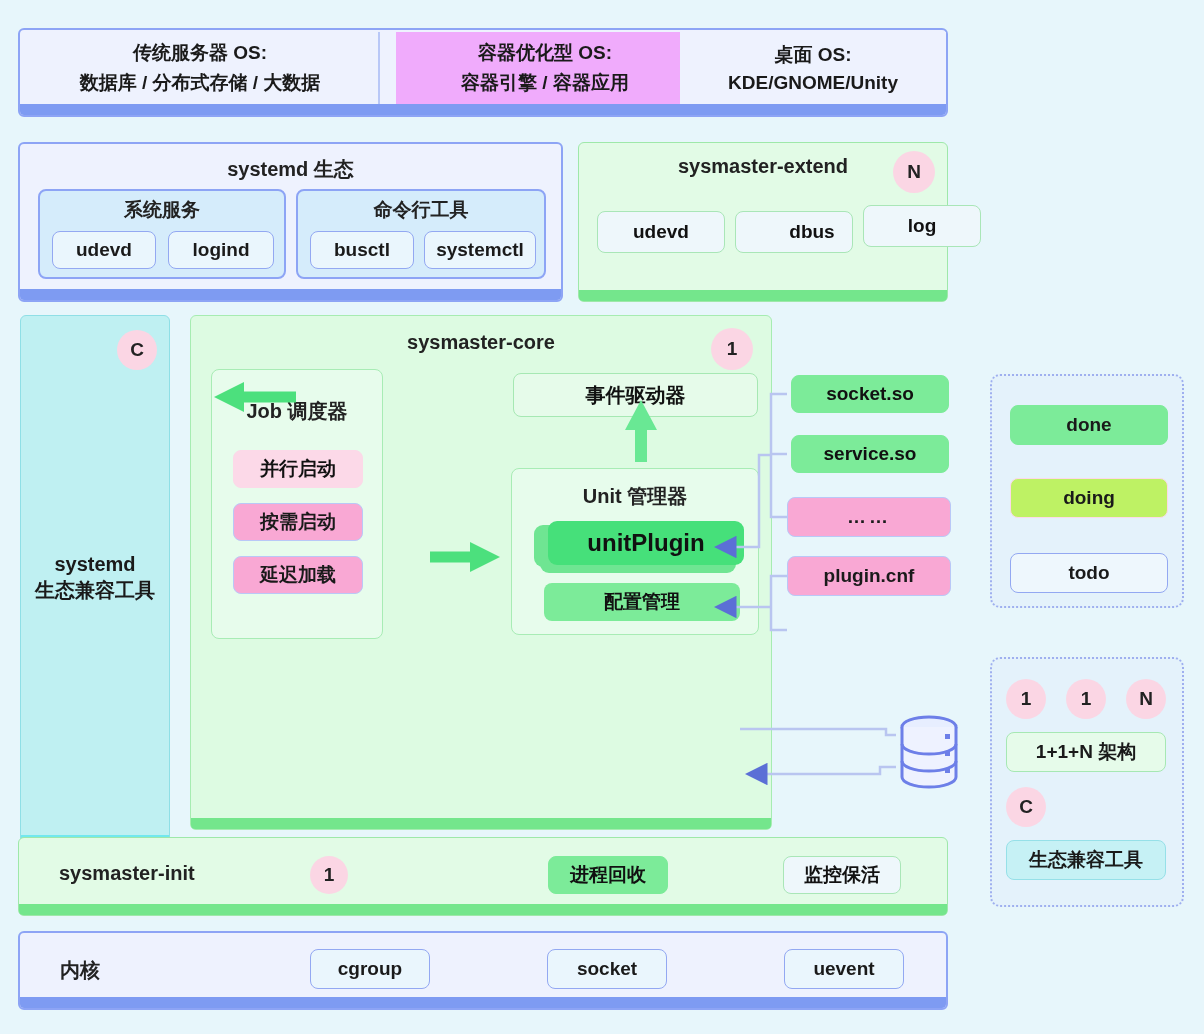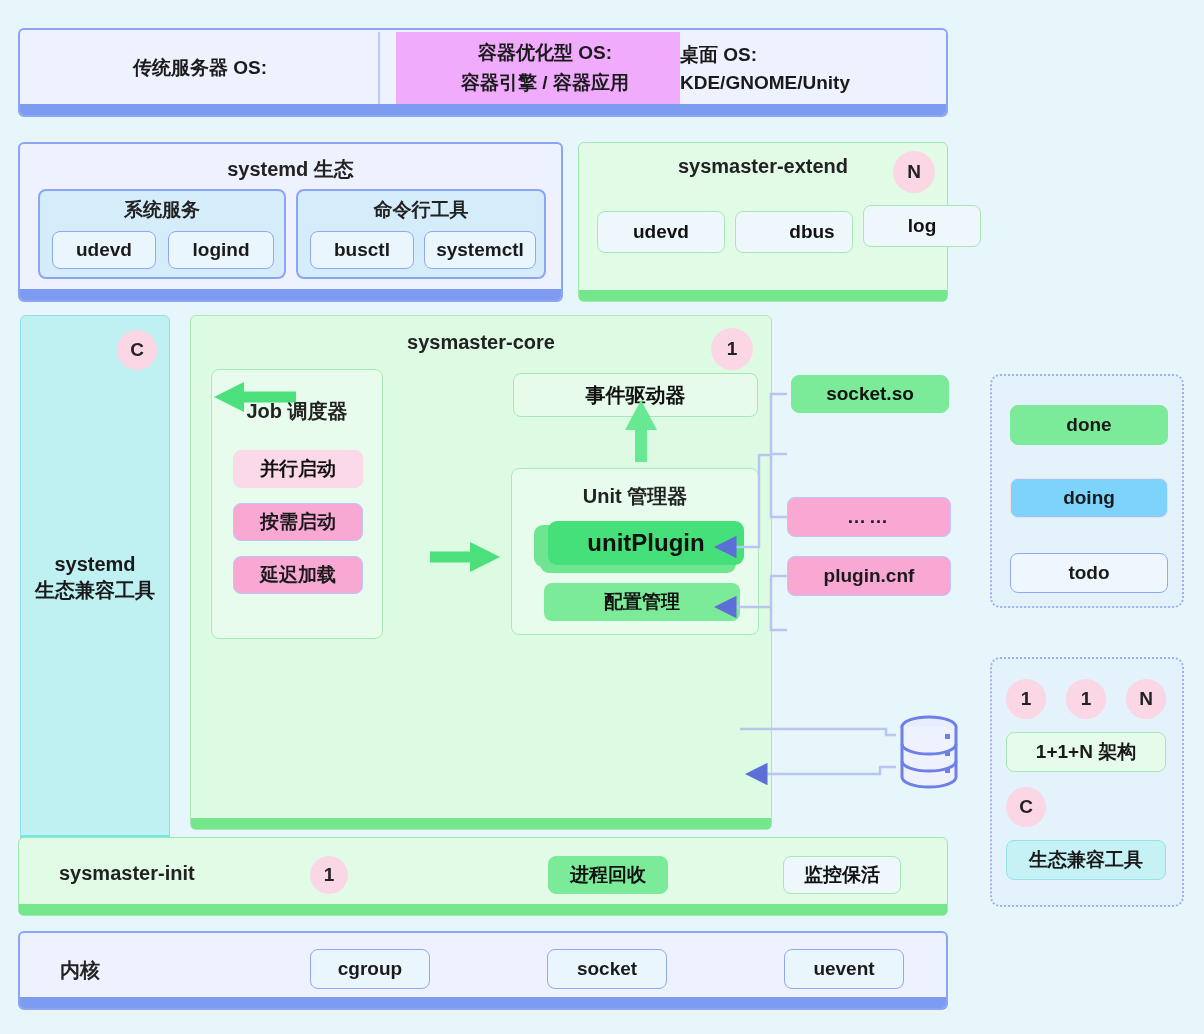--- a/index.html
+++ b/index.html
@@ -82,26 +82,27 @@
   svg.ov{position:absolute;left:0;top:0;width:1204px;height:1034px;pointer-events:none;}
 </style>
 </head>
 <body>
 
 <div class="stage">
 
   <div class="abs blue-panel" style="left:18px;top:16px;width:930px;height:89px;">
     <div class="abs" style="left:2px;top:2px;width:358px;height:72px;background:#eef2fe;border-right:2px solid #b9c8f7;display:flex;flex-direction:column;align-items:center;justify-content:center;">
       <div style="font-size:19px;font-weight:700;">传统服务器 OS:</div>
+      <div style="font-size:19px;font-weight:700;margin-top:4px;">数据库 / 分布式存储 / 大数据</div>
     </div>
     <div class="abs" style="left:360px;top:2px;width:300px;height:72px;background:#f0abfc;border-right:2px solid #b9c8f7;display:flex;flex-direction:column;align-items:center;justify-content:center;margin-left:16px;">
       <div style="font-size:19px;font-weight:700;">容器优化型 OS:</div>
       <div style="font-size:19px;font-weight:700;margin-top:4px;">容器引擎 / 容器应用</div>
     </div>
-    <div class="abs" style="left:660px;top:2px;width:266px;height:72px;background:#eef2fe;display:flex;flex-direction:column;justify-content:center;">
+    <div class="abs" style="left:660px;top:2px;width:266px;height:72px;background:#eef2fe;display:flex;flex-direction:column;align-items:center;justify-content:center;">
       <div style="font-size:19px;font-weight:700;">桌面 OS:</div>
       <div style="font-size:19px;font-weight:700;margin-top:4px;">KDE/GNOME/Unity</div>
     </div>
     <div class="blue-accent"></div>
   </div>
 
   <div class="abs blue-panel" style="left:18px;top:130px;width:545px;height:160px;">
     <div class="title-c" style="top:12px;">systemd 生态</div>
 
     <div class="abs" style="left:18px;top:45px;width:248px;height:90px;background:#d5ecfb;border:2px solid #8da4f5;border-radius:8px;">
@@ -160,26 +161,27 @@
       </div>
 
       <div class="chip chip-green-mid" style="left:32px;top:114px;width:196px;height:38px;">配置管理</div>
     </div>
 
 
     <div class="green-accent"></div>
   </div>
 
   <div class="chip chip-green-solid" style="left:791px;top:363px;width:158px;height:38px;">socket.so</div>
+  <div class="chip chip-green-solid" style="left:791px;top:423px;width:158px;height:38px;">service.so</div>
   <div class="chip chip-blue-soft" style="left:787px;top:485px;width:164px;height:40px;letter-spacing:3px;">……</div>
   <div class="chip chip-blue-soft" style="left:787px;top:544px;width:164px;height:40px;">plugin.cnf</div>
 
   <div class="dashed" style="left:990px;top:362px;width:194px;height:234px;">
     <div class="chip" style="left:18px;top:29px;width:158px;height:40px;background:#7ceb99;border:1px solid #7ceb99;">done</div>
-    <div class="chip" style="left:18px;top:102px;width:158px;height:40px;background:#7dd3fc;border:1px solid #fcd9e8;">doing</div>
+    <div class="chip" style="left:18px;top:102px;width:158px;height:40px;background:#bef264;border:1px solid #fcd9e8;">doing</div>
     <div class="chip" style="left:18px;top:177px;width:158px;height:40px;background:#eef7fd;border:1.5px solid #93a8f2;">todo</div>
   </div>
 
   <div class="dashed" style="left:990px;top:645px;width:194px;height:250px;">
     <div class="badge" style="left:14px;top:20px;width:40px;height:40px;">1</div>
     <div class="badge" style="left:74px;top:20px;width:40px;height:40px;">1</div>
     <div class="badge" style="left:134px;top:20px;width:40px;height:40px;">N</div>
     <div class="chip" style="left:14px;top:73px;width:160px;height:40px;background:#e6fbea;border:1.5px solid #a6e8b3;">1+1+N 架构</div>
     <div class="badge" style="left:14px;top:128px;width:40px;height:40px;">C</div>
     <div class="chip" style="left:14px;top:181px;width:160px;height:40px;background:#c6f1f5;border:1.5px solid #96e0e8;">生态兼容工具</div>

